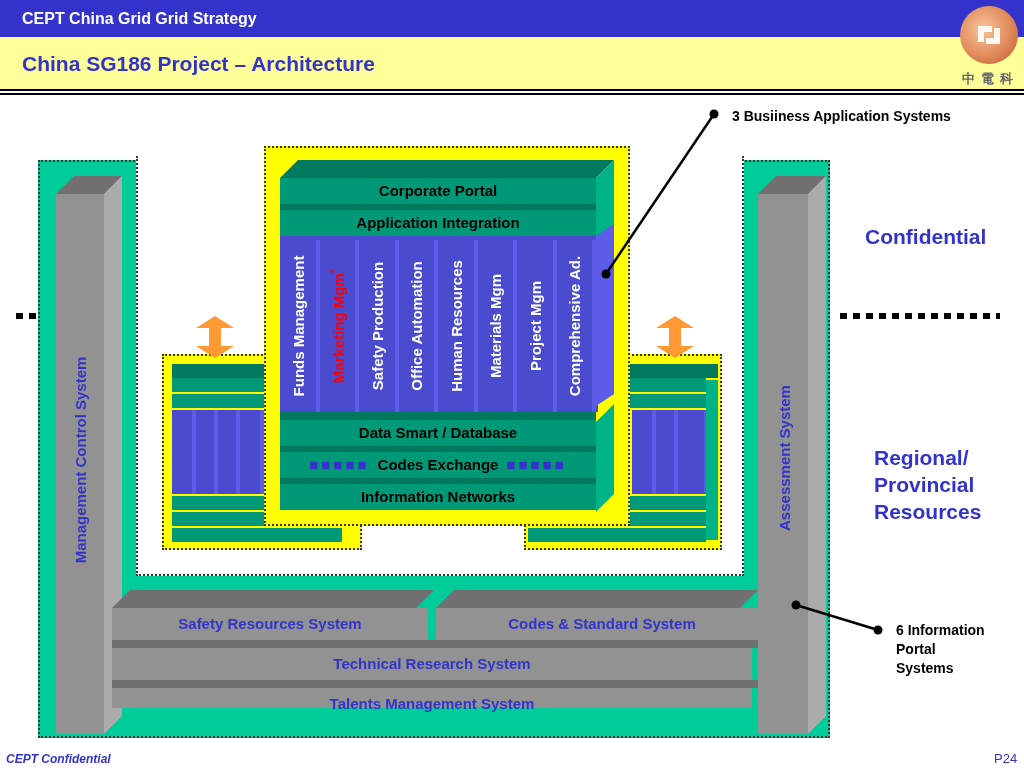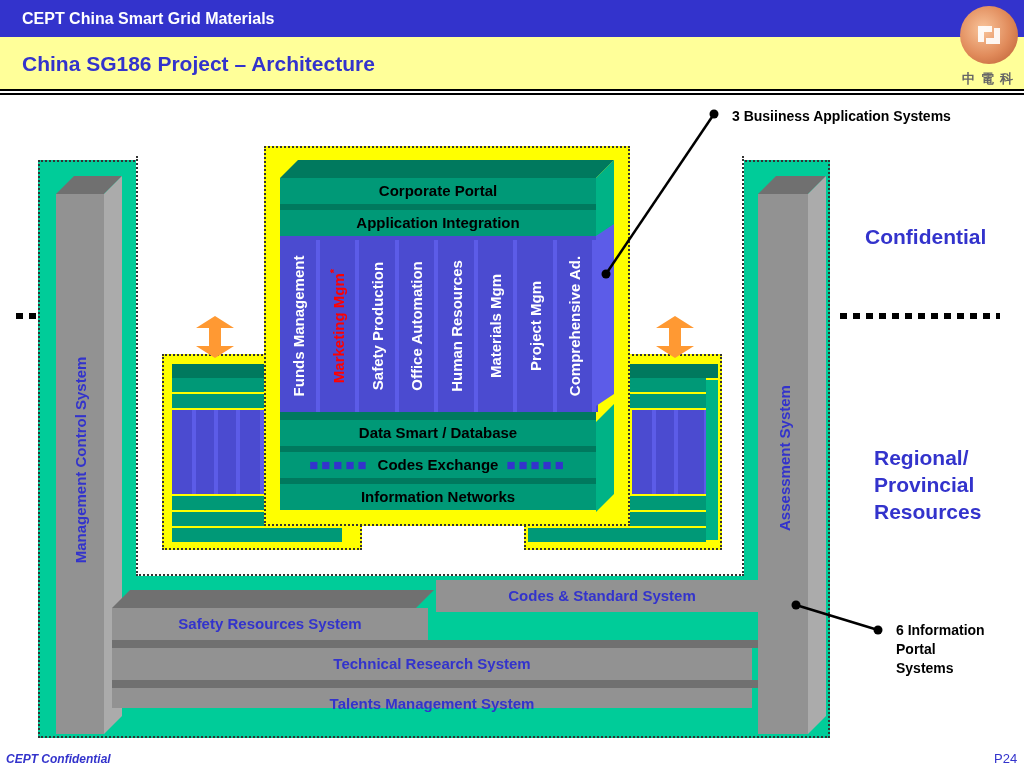--- a/index.html
+++ b/index.html
@@ -45,21 +45,21 @@
 
   .region-label { color: #3333cc; font-weight: bold; font-size: 21px; line-height: 27px; }
   .callout { color: #000; font-weight: bold; font-size: 14px; line-height: 19px; }
   #footer-left { left: 6px; top: 752px; color: #3333cc; font-size: 12px; font-weight: bold; font-style: italic; }
   #footer-right { left: 994px; top: 751px; color: #3333cc; font-size: 13px; }
 </style>
 </head>
 <body>
 
 <div id="topbar" class="abs"></div>
-<div id="topbar-title" class="abs">CEPT China Smart Grid Materials</div>
+<div id="topbar-title" class="abs">CEPT China Grid Grid Strategy</div>
 <div id="titlebar" class="abs"></div>
 <div id="page-title" class="abs">China SG186 Project – Architecture</div>
 <div id="header-rule1" class="abs"></div>
 <div id="header-rule2" class="abs"></div>
 <div id="logo" class="abs"></div>
 <svg id="logo-mark" class="abs" viewBox="0 0 34 34">
   <path d="M6 8 L20 8 L20 14 L12 14 L12 24 L6 24 Z" fill="#fff" opacity="0.9"></path>
   <path d="M28 26 L14 26 L14 20 L22 20 L22 10 L28 10 Z" fill="#fff" opacity="0.9"></path>
 </svg>
 <div id="logo-text" class="abs">中電科</div>
@@ -79,21 +79,21 @@
 <div class="abs grey-label" style="left:80px;top:460px;transform:translate(-50%,-50%) rotate(-90deg);white-space:nowrap;">Management Control System</div>
 
 <div class="abs grey-top" style="left:758px;top:176px;width:68px;height:18px;clip-path:polygon(18px 0,100% 0,calc(100% - 18px) 100%,0 100%);"></div>
 <div class="abs grey-front" style="left:758px;top:194px;width:50px;height:540px;"></div>
 <div class="abs grey-side" style="left:808px;top:176px;width:18px;height:558px;clip-path:polygon(0 18px,100% 0,100% calc(100% - 18px),0 100%);"></div>
 <div class="abs grey-label" style="left:784px;top:458px;transform:translate(-50%,-50%) rotate(-90deg);white-space:nowrap;">Assessment System</div>
 
 <div class="abs grey-top" style="left:112px;top:590px;width:322px;height:18px;clip-path:polygon(18px 0,100% 0,calc(100% - 18px) 100%,0 100%);"></div>
 <div class="abs grey-front grey-label" style="left:112px;top:608px;width:316px;height:32px;line-height:32px;">Safety Resources System</div>
 <div class="abs grey-top" style="left:436px;top:590px;width:322px;height:18px;clip-path:polygon(18px 0,100% 0,calc(100% - 18px) 100%,0 100%);"></div>
-<div class="abs grey-front grey-label" style="left:436px;top:580px;width:332px;height:32px;line-height:32px;">Codes &amp; Standard System</div>
+<div class="abs grey-front grey-label" style="left:436px;top:608px;width:332px;height:32px;line-height:32px;">Codes &amp; Standard System</div>
 <div class="abs grey-top" style="left:112px;top:640px;width:646px;height:8px;"></div>
 <div class="abs grey-front grey-label" style="left:112px;top:648px;width:640px;height:32px;line-height:32px;">Technical Research System</div>
 <div class="abs grey-top" style="left:112px;top:680px;width:646px;height:8px;"></div>
 <div class="abs grey-front grey-label" style="left:112px;top:688px;width:640px;height:20px;line-height:32px;">Talents Management System</div>
 
 <div class="abs yellow-frame" style="left:162px;top:354px;width:200px;height:196px;"></div>
 <div class="abs slab-top" style="left:172px;top:364px;width:100px;height:14px;"></div>
 <div class="abs slab" style="left:172px;top:378px;width:100px;height:14px;"></div>
 <div class="abs slab" style="left:172px;top:394px;width:100px;height:14px;"></div>
 <div class="abs appcol" style="left:172px;top:410px;width:24px;height:84px;"></div>

